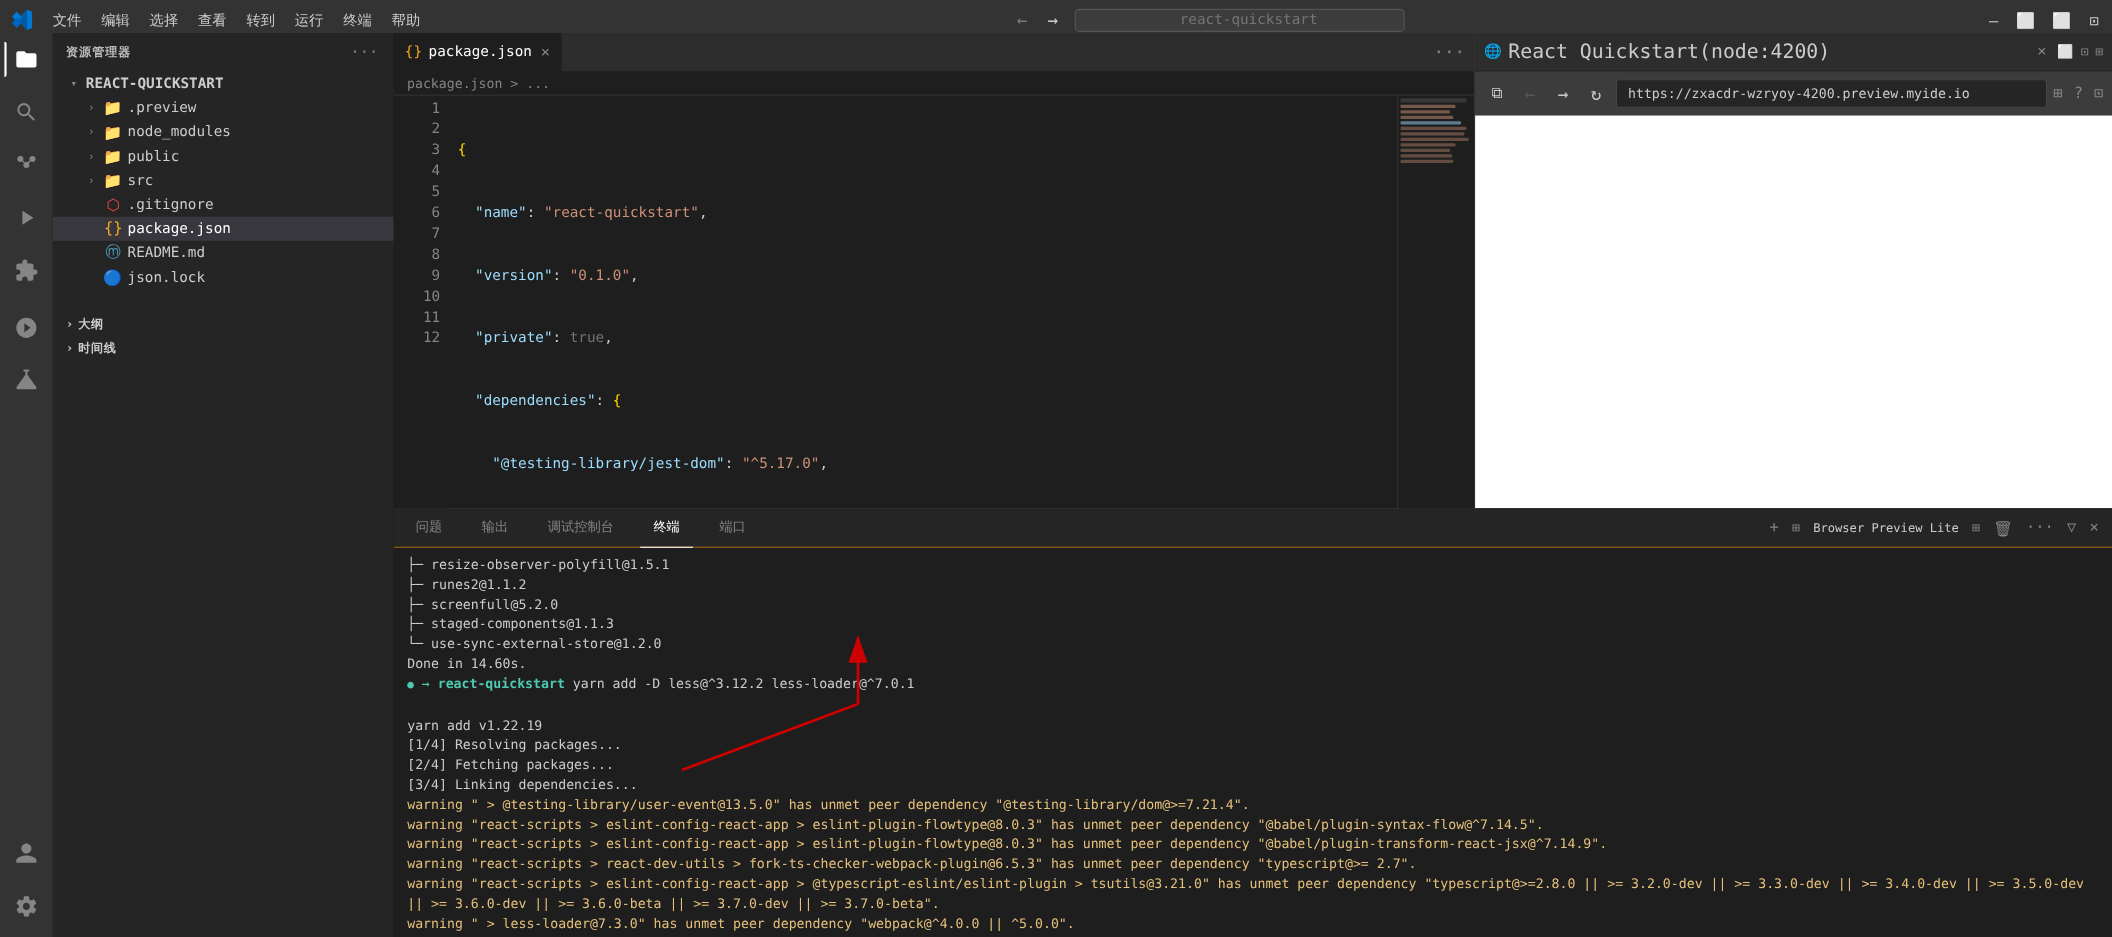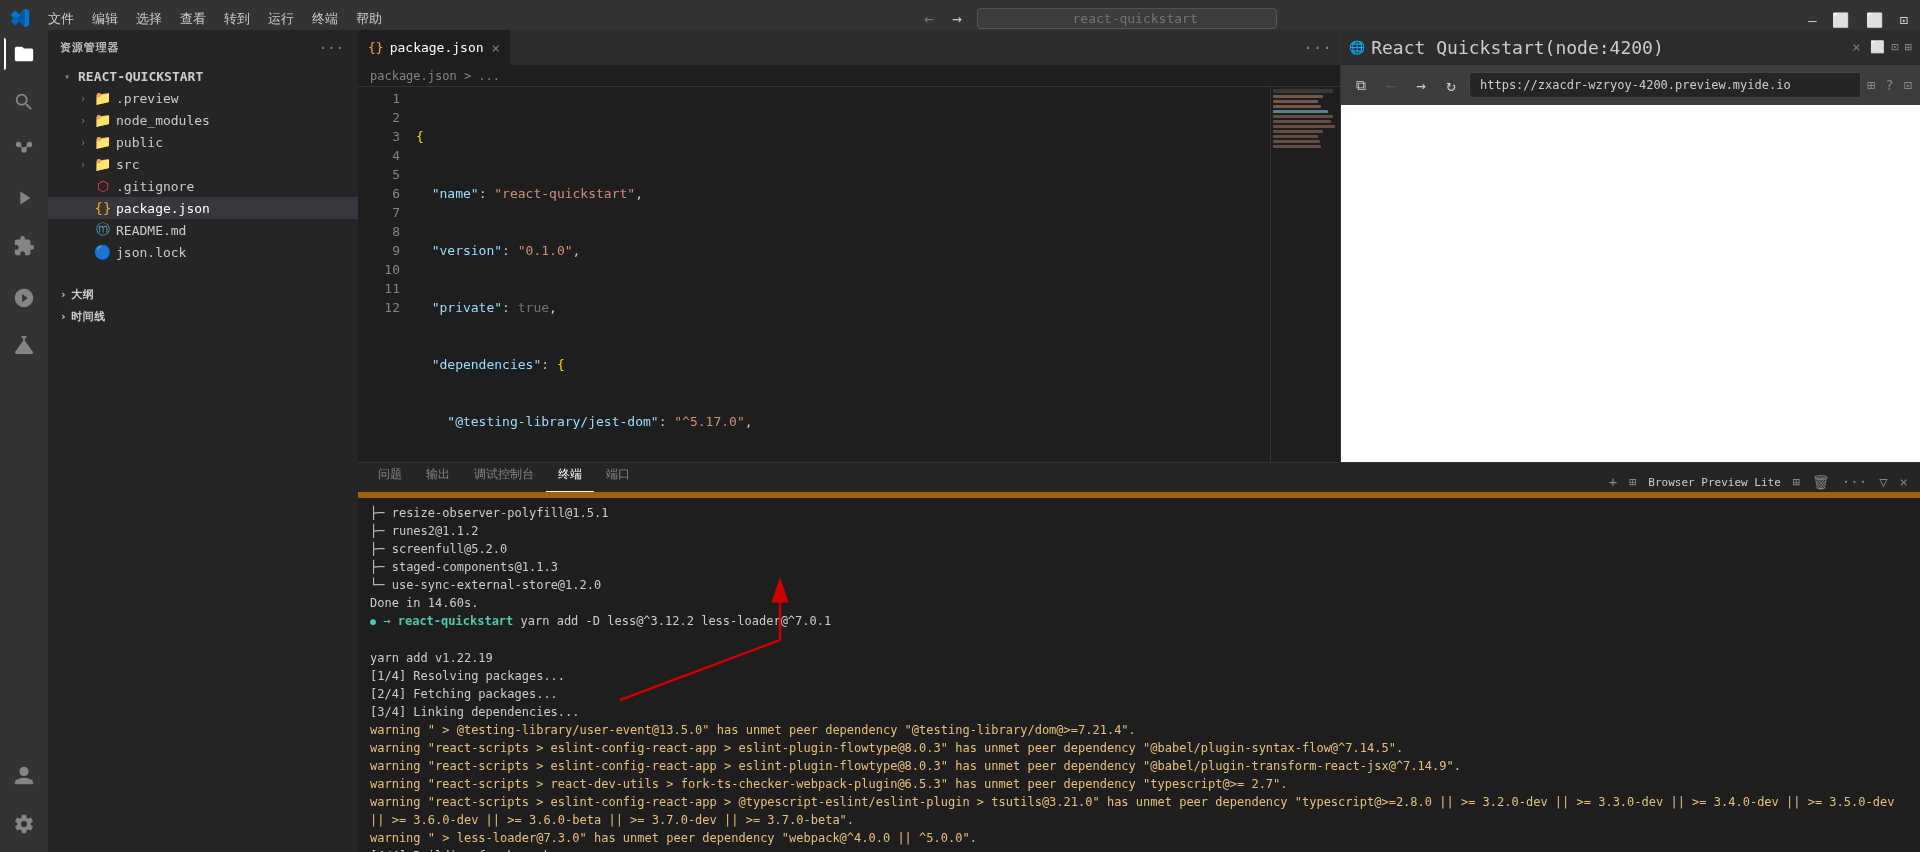--- a/index.html
+++ b/index.html
@@ -364,25 +364,25 @@
       background: #1e1e1e;
       display: flex;
       flex-direction: column;
       border-top: 1px solid #333;
       flex-shrink: 0;
     }
     .terminal-tabs {
       height: 35px;
       background: #252526;
       display: flex;
-      align-items: flex-end;
+      align-items: center;
       padding: 0 8px;
-      gap: 0;
-      flex-shrink: 0;
-      border-bottom: 6px solid #a16207;
+      gap: 12px;
+      flex-shrink: 0;
+      border-bottom: 1px solid #a16207;
     }
     .terminal-tab {
       padding: 0 12px;
       height: 35px;
       display: flex;
       align-items: center;
       font-size: 12px;
       color: #858585;
       cursor: pointer;
       border-bottom: 1px solid transparent;

